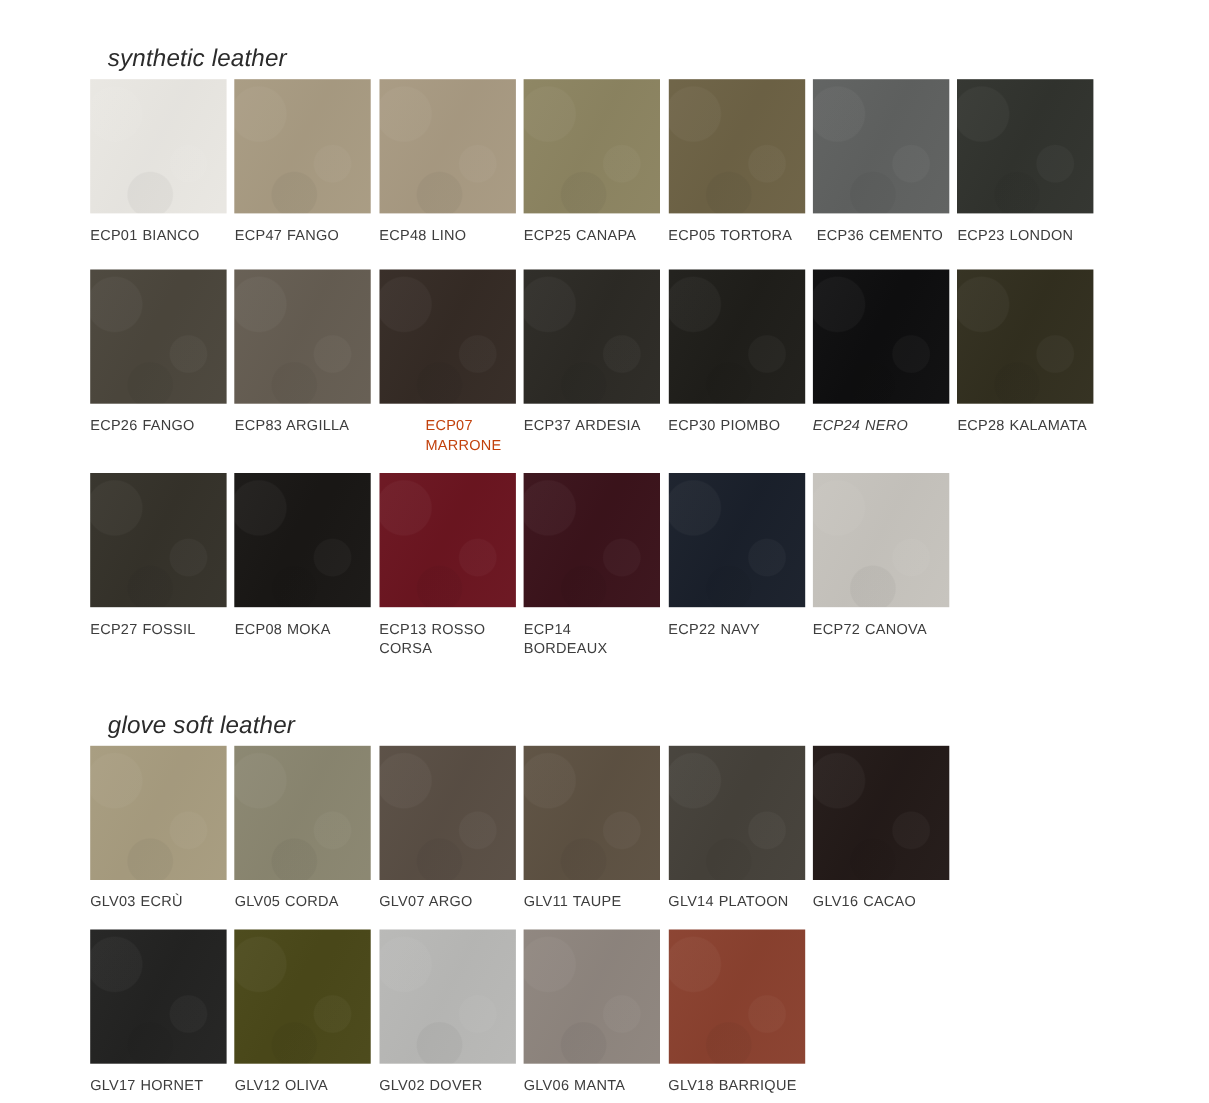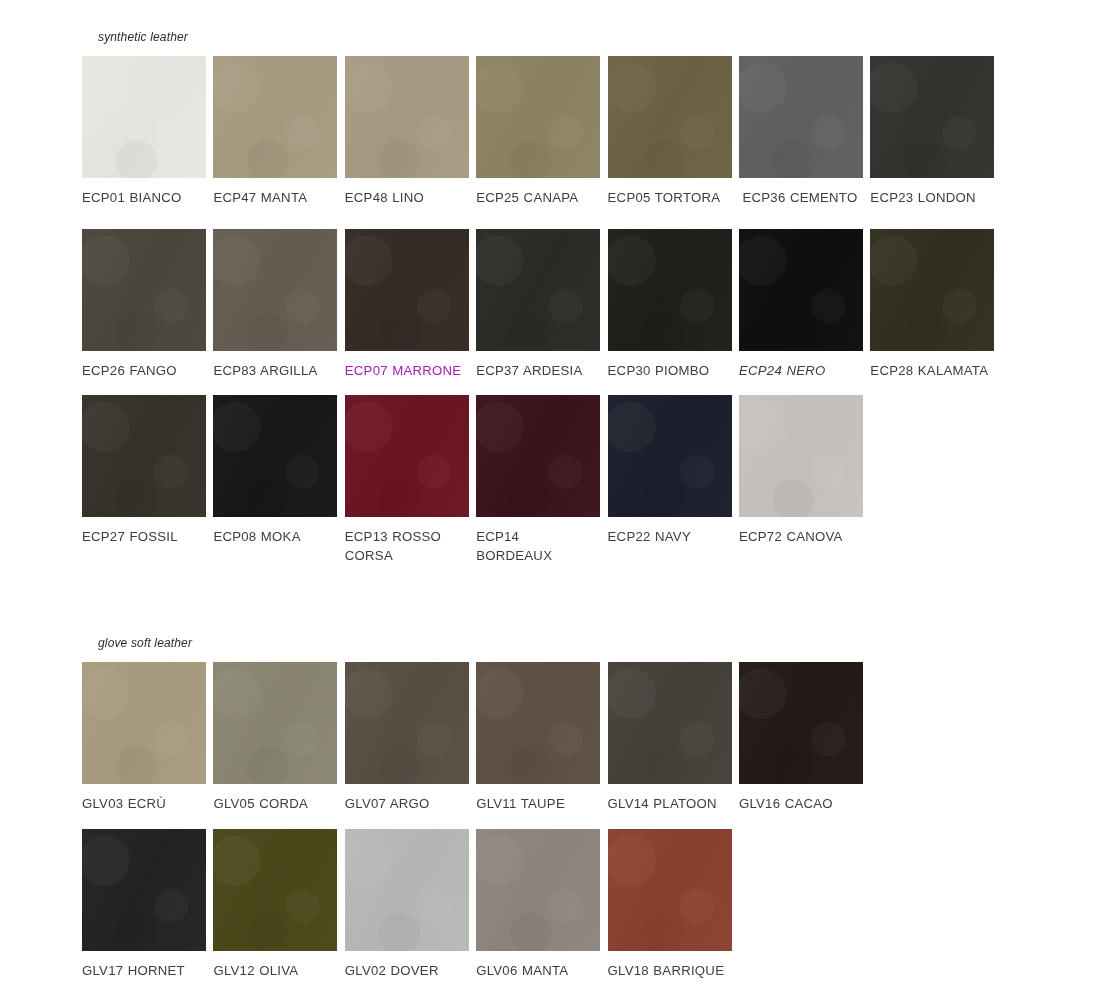--- a/index.html
+++ b/index.html
@@ -22,25 +22,25 @@
   }
   .section {
     position: absolute;
     left: 82px;
   }
   #section-synthetic { top: 27px; }
   #section-glove { top: 633px; }
 
   .section-title {
     font-style: italic;
-    font-size: 12px;
+    font-size: 22px;
     line-height: 20px;
     letter-spacing: 0.15px;
     color: #2b2b2b;
-    margin: 0 0 9px 16px;
+    margin: 16px 0 9px 16px;
     white-space: nowrap;
     font-weight: 400;
   }
   .swatch-cell {
     width: 132px;
   }
   .chip {
     width: 124px;
     height: 122px;
     display: block;
@@ -84,21 +84,21 @@
     <div class="section-title" style="color: rgb(43, 43, 43);">synthetic leather</div>
     <div class="section-rows">
 
       <div class="grid-row">
         <div class="swatch-cell">
           <span class="chip" style="background-color: rgb(233, 231, 226);"></span>
           <div class="chip-label" style="color: rgb(61, 61, 61);">ECP01 BIANCO</div>
         </div>
         <div class="swatch-cell">
           <span class="chip" style="background-color: rgb(168, 155, 130);"></span>
-          <div class="chip-label" style="color: rgb(61, 61, 61);">ECP47 MANTA</div>
+          <div class="chip-label" style="color: rgb(61, 61, 61);">ECP47 FANGO</div>
         </div>
         <div class="swatch-cell">
           <span class="chip" style="background-color: rgb(168, 154, 130);"></span>
           <div class="chip-label" style="color: rgb(61, 61, 61);">ECP48 LINO</div>
         </div>
         <div class="swatch-cell">
           <span class="chip" style="background-color: rgb(140, 132, 97);"></span>
           <div class="chip-label" style="color: rgb(61, 61, 61);">ECP25 CANAPA</div>
         </div>
         <div class="swatch-cell">
@@ -121,21 +121,21 @@
         <div class="swatch-cell">
           <span class="chip" style="background-color: rgb(75, 70, 60);"></span>
           <div class="chip-label" style="color: rgb(61, 61, 61);">ECP26 FANGO</div>
         </div>
         <div class="swatch-cell">
           <span class="chip" style="background-color: rgb(101, 93, 82);"></span>
           <div class="chip-label" style="color: rgb(61, 61, 61);">ECP83 ARGILLA</div>
         </div>
         <div class="swatch-cell">
           <span class="chip" style="background-color: rgb(53, 43, 37);"></span>
-          <div class="chip-label" style="color: #a21caf;">ECP07 MARRONE</div>
+          <div class="chip-label" style="color: #c2410c; margin-left: 42px;">ECP07 MARRONE</div>
         </div>
         <div class="swatch-cell">
           <span class="chip" style="background-color: rgb(44, 42, 37);"></span>
           <div class="chip-label" style="color: rgb(61, 61, 61);">ECP37 ARDESIA</div>
         </div>
         <div class="swatch-cell">
           <span class="chip" style="background-color: rgb(31, 30, 26);"></span>
           <div class="chip-label" style="color: rgb(61, 61, 61);">ECP30 PIOMBO</div>
         </div>
         <div class="swatch-cell">

